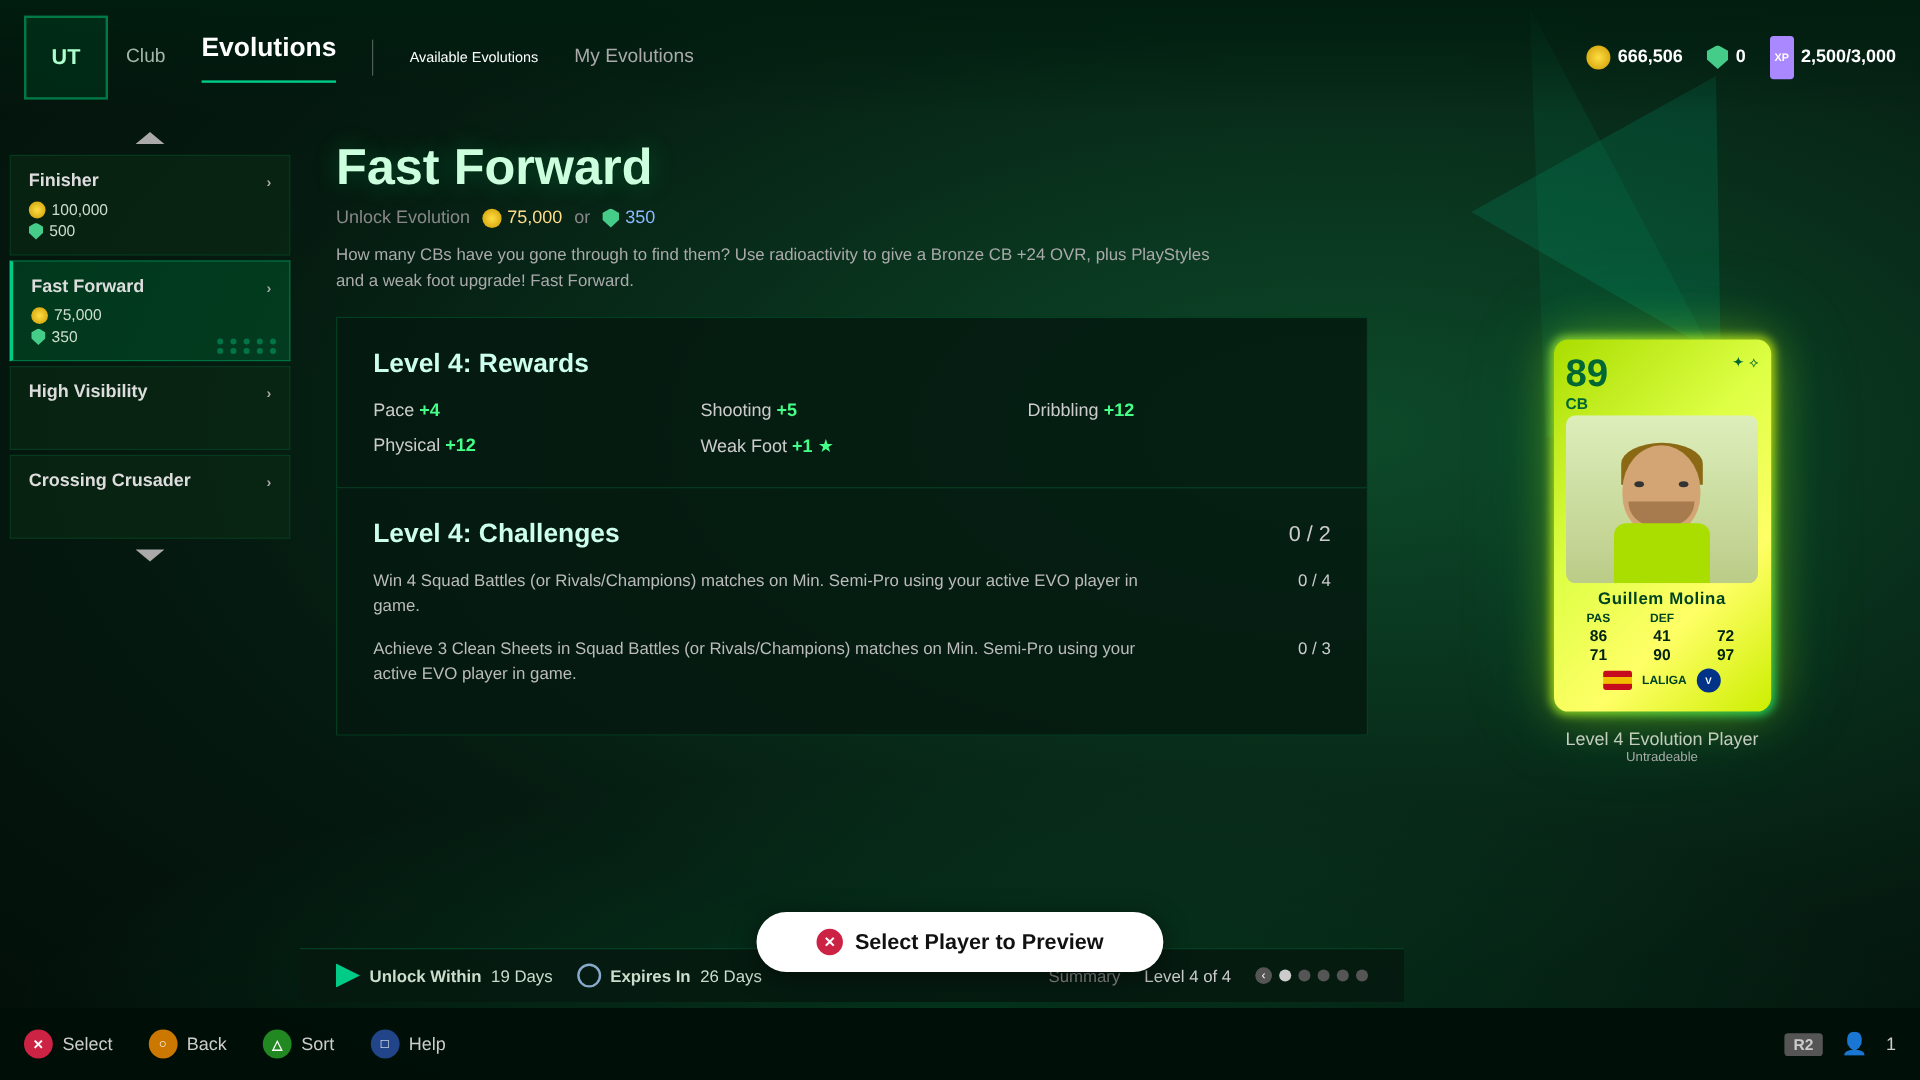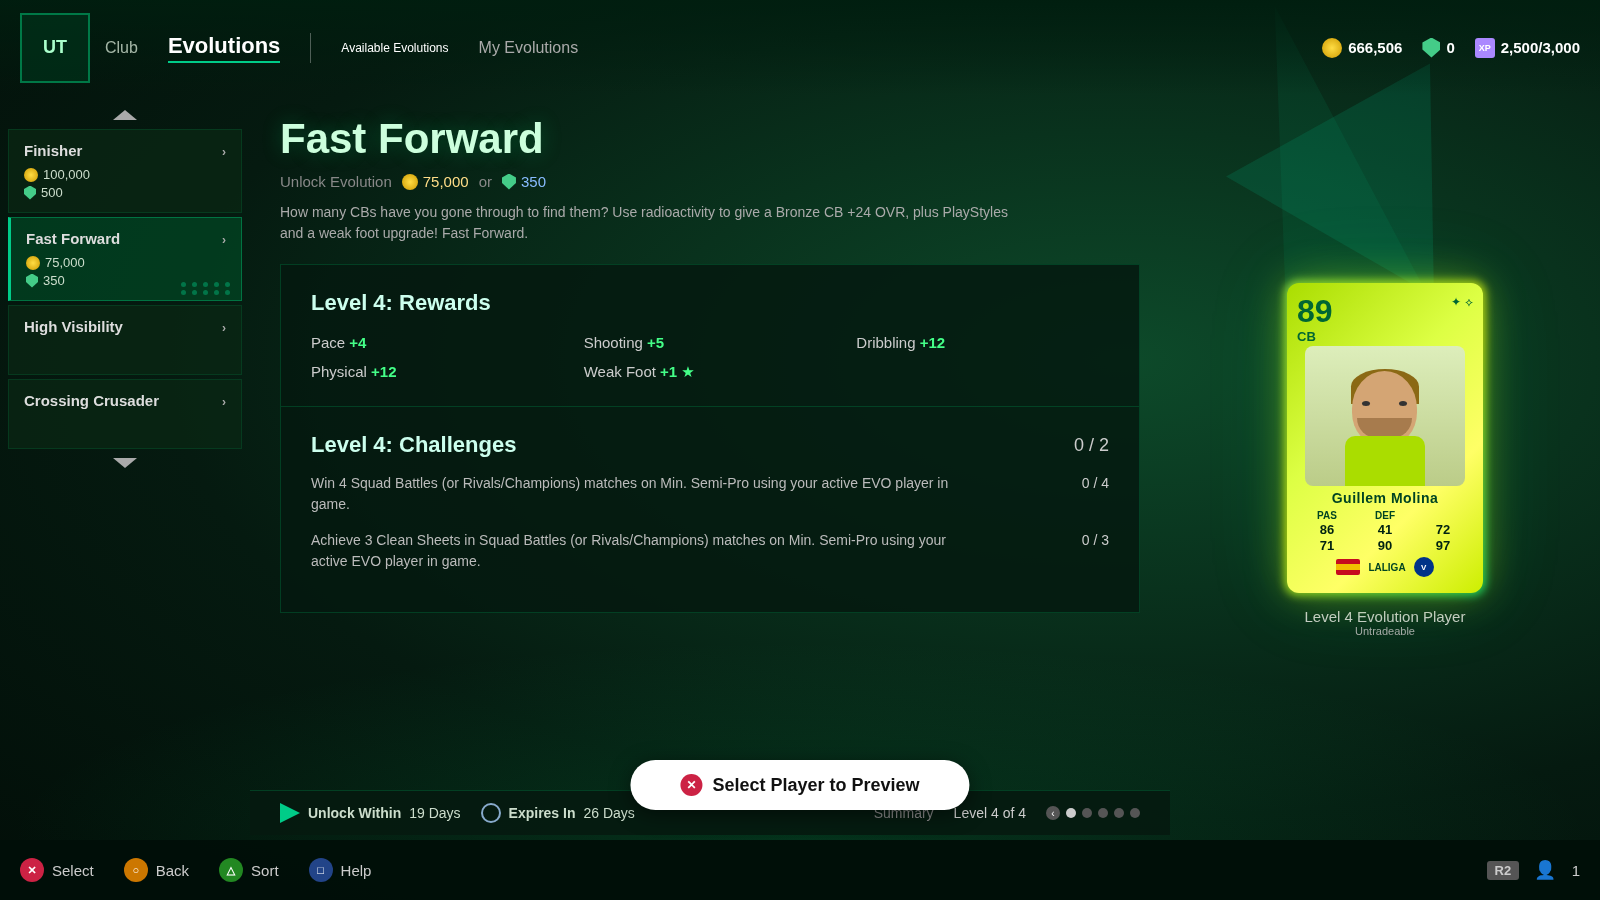--- a/index.html
+++ b/index.html
@@ -77,21 +77,21 @@
       font-size: 16px;
       margin-right: 30px;
       opacity: 0.8;
     }
     .header-evolutions {
       color: white;
       font-size: 22px;
       font-weight: bold;
       margin-right: 30px;
       border-bottom: 2px solid #00cc88;
-      padding-bottom: 2px;
+      padding-bottom: 14px;
     }
     .header-nav-divider {
       width: 1px;
       height: 30px;
       background: rgba(255,255,255,0.3);
       margin-right: 30px;
     }
     .header-available {
       color: white;
       font-size: 12px;
@@ -123,21 +123,21 @@
     .shield-icon {
       width: 18px; height: 20px;
       background: #66aaff;
       clip-path: polygon(50% 0%, 100% 25%, 100% 60%, 50% 100%, 0% 60%, 0% 25%);
       display: inline-block;
     }
     .shield-green {
       background: #44cc88;
     }
     .xp-icon {
-      width: 20px; height: 20px;
+      width: 20px; height: 36px;
       background: #aa88ff;
       border-radius: 3px;
       display: flex;
       align-items: center;
       justify-content: center;
       font-size: 9px;
       font-weight: bold;
       color: white;
     }
 
@@ -422,21 +422,21 @@
       right: 0;
       width: 430px;
       bottom: 60px;
       z-index: 10;
       display: flex;
       flex-direction: column;
       align-items: center;
       justify-content: center;
     }
     .player-card {
-      width: 196px;
+      width: 181px;
       height: 310px;
       position: relative;
       background: linear-gradient(135deg, #aadd00 0%, #ddff44 40%, #ffff66 70%, #ccee00 100%);
       border-radius: 12px;
       display: flex;
       flex-direction: column;
       align-items: center;
       padding: 12px 10px 8px;
       box-shadow: 0 0 40px rgba(200,255,0,0.4), 0 0 80px rgba(0,200,100,0.2);
     }

